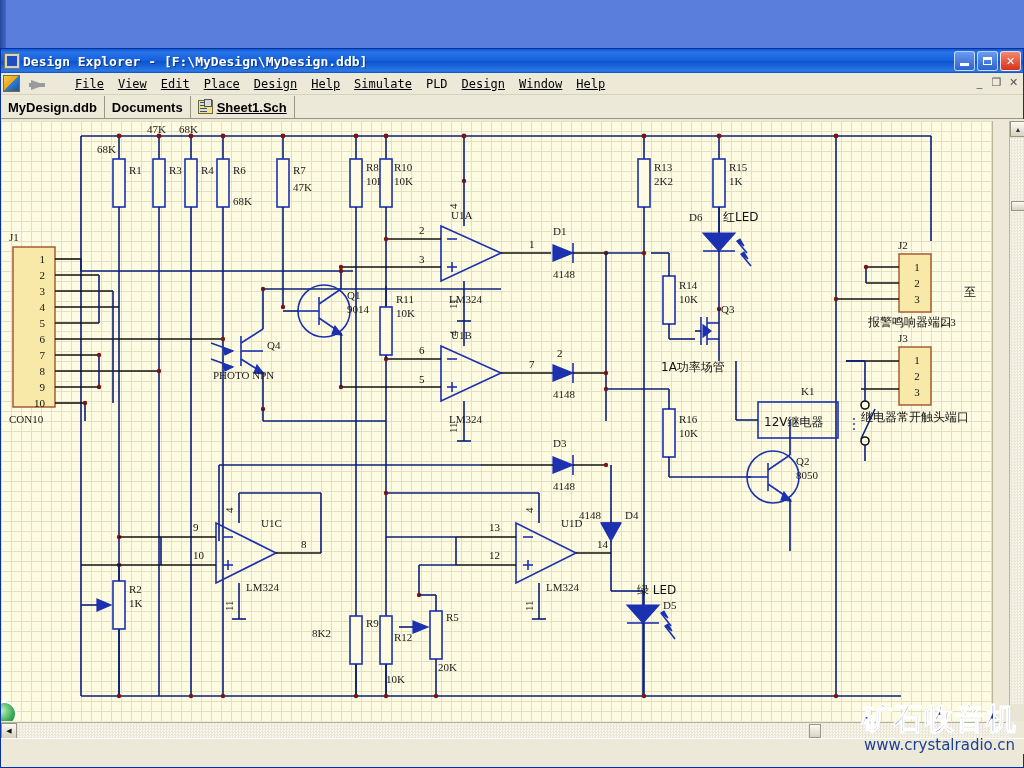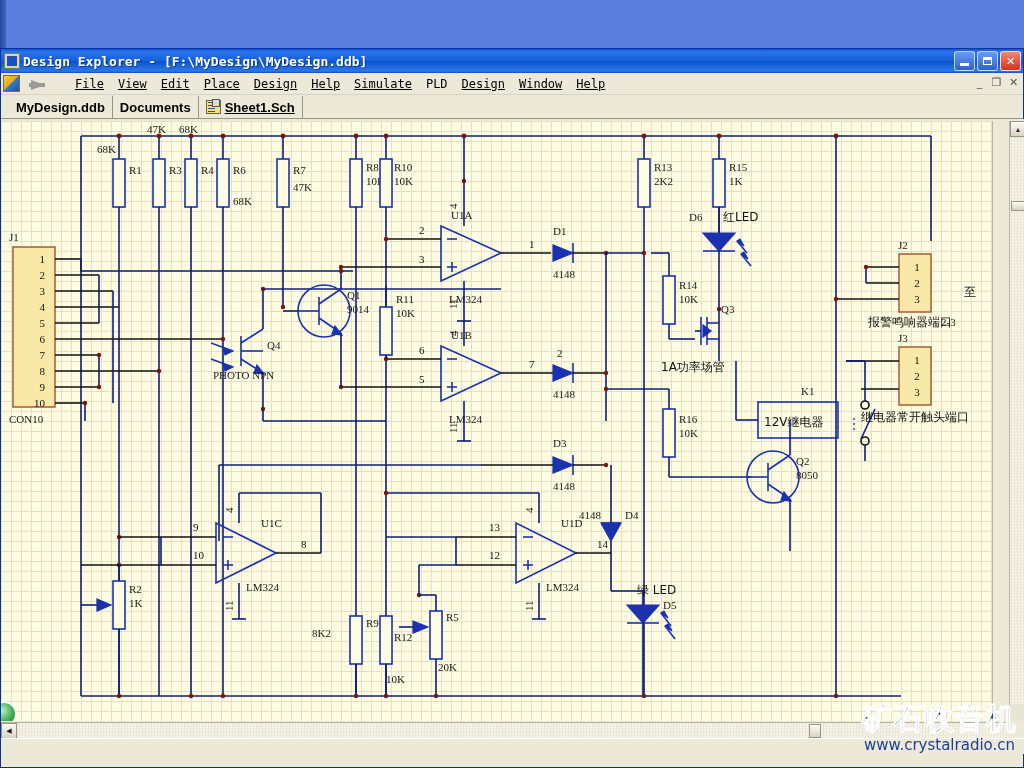--- a/index.html
+++ b/index.html
@@ -82,21 +82,21 @@
     font-family: "DejaVu Sans Mono", monospace;
     font-size: 12px; color: #000; padding: 2px 7px 2px 7px; white-space: nowrap;
   }
   .menu-item u { text-decoration: underline; }
   .mdi-btns { position: absolute; right: 3px; top: 3px; display: flex; gap: 4px; color:#555; font-size:11px; font-family:"DejaVu Sans", sans-serif;}
   .mdi-btns span { width:13px; text-align:center; line-height:13px;}
 
   
   .tabbar {
     height: 24px; background: #ece9d8; display: flex; align-items: flex-end;
-    padding-left: 8px; border-bottom: 1px solid #9a9684;
+    padding-left: 0px; border-bottom: 1px solid #9a9684;
   }
   .tab {
     display: flex; align-items: center; gap: 4px;
     height: 22px; padding: 0 7px;
     font-family: "Liberation Sans", sans-serif;
     font-size: 13px; font-weight: bold; color: #000;
     border-right: 1px solid #9a9684;
     background: #ece9d8; white-space: nowrap;
   }
   .tab.active { background: #ece9d8; text-decoration: underline; }

